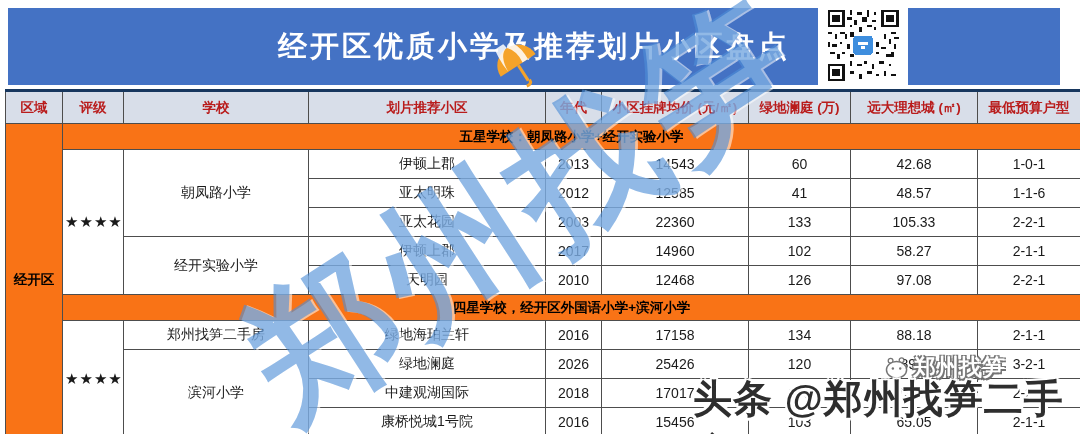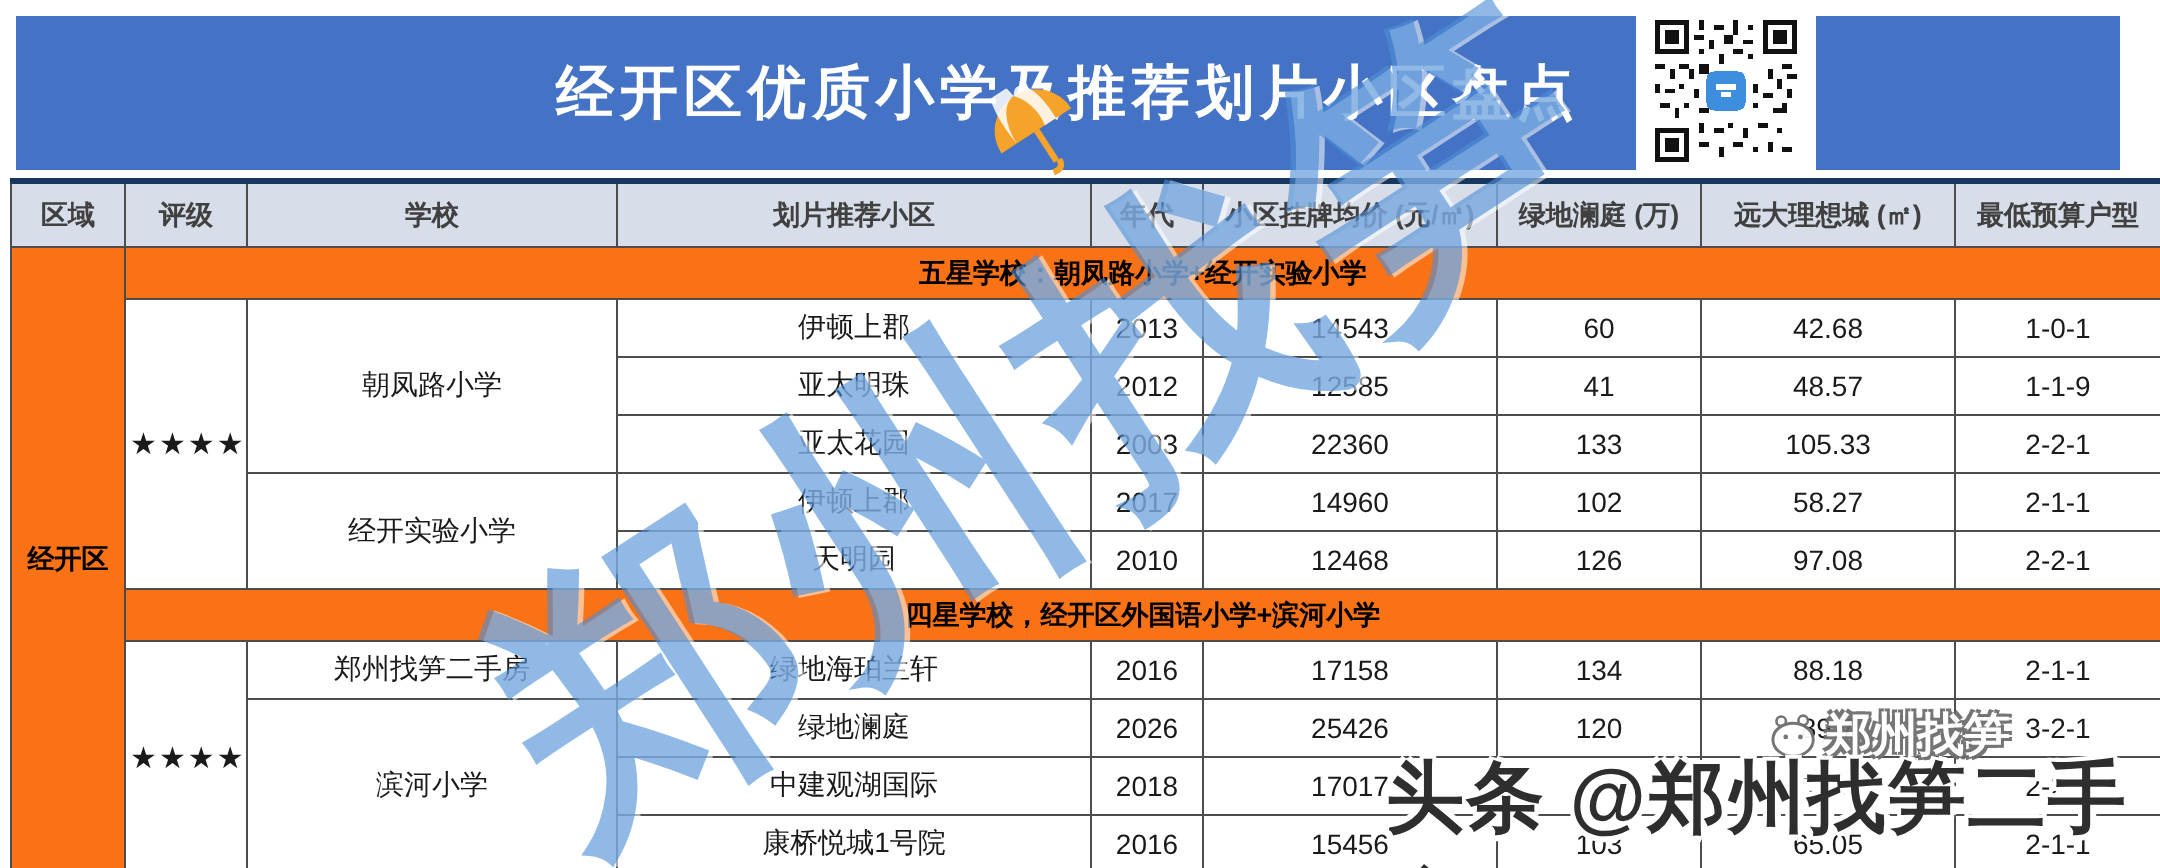--- a/index.html
+++ b/index.html
@@ -17,21 +17,21 @@
         background:#ffffff; padding:5px; }
   .qr svg { width:100%; height:100%; }
 
   
   .sheet { position:absolute; left:5px; top:89px; width:1075px;
            border-collapse:collapse; table-layout:fixed;
            border-top:3px solid #17375E; }
   .sheet td { border:1px solid #4d4d4d; text-align:center; vertical-align:middle;
               font-size:14px; color:#1a1a1a; padding:0 2px; overflow:hidden; white-space:nowrap; }
   tr.header-row { height:33px; }
-  tr.header-row td { background:#D8DEE9; font-weight:bold; font-size:13.5px; color:#404040; }
+  tr.header-row td { background:#D8DEE9; font-weight:bold; font-size:13.5px; color:#b91c1c; }
   tr.section-row { height:26px; }
   tr.section-row td { background:#f97316; font-weight:bold; font-size:13.5px; color:#000; }
   tr.data-row { height:29px; }
   td.region { font-weight:bold; font-size:14px; }
   td.rating { font-weight:bold; font-size:15px; letter-spacing:1px; }
 
   
   .watermark { position:absolute; left:130px; top:55px; width:790px; height:310px;
                display:flex; align-items:center; justify-content:center;
                transform:rotate(-33deg); transform-origin:50% 50%;
@@ -172,21 +172,21 @@
       <td>60</td>
       <td>42.68</td>
       <td>1-0-1</td>
     </tr>
     <tr class="data-row">
       <td>亚太明珠</td>
       <td>2012</td>
       <td>12585</td>
       <td>41</td>
       <td>48.57</td>
-      <td>1-1-9</td>
+      <td>1-1-6</td>
     </tr>
     <tr class="data-row">
       <td>亚太花园</td>
       <td>2003</td>
       <td>22360</td>
       <td>133</td>
       <td>105.33</td>
       <td>2-2-1</td>
     </tr>
     <tr class="data-row">

